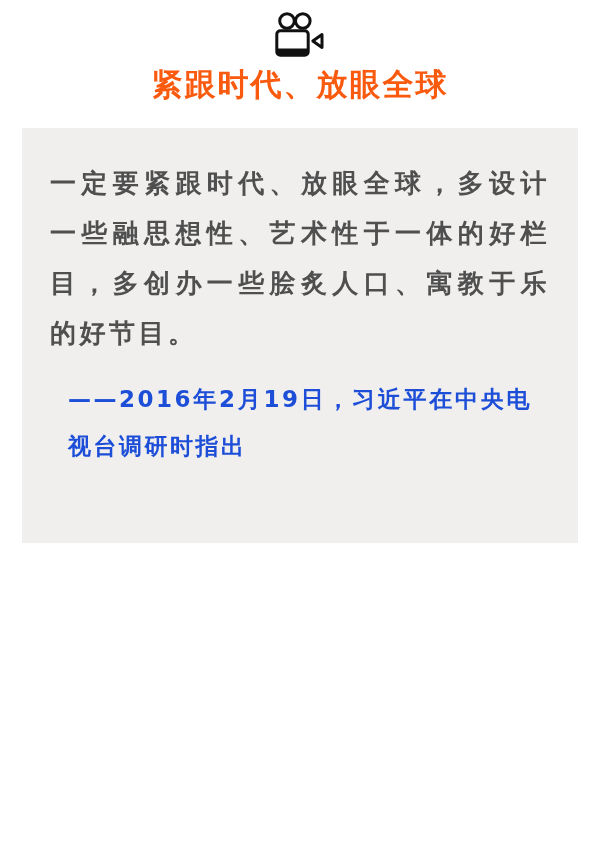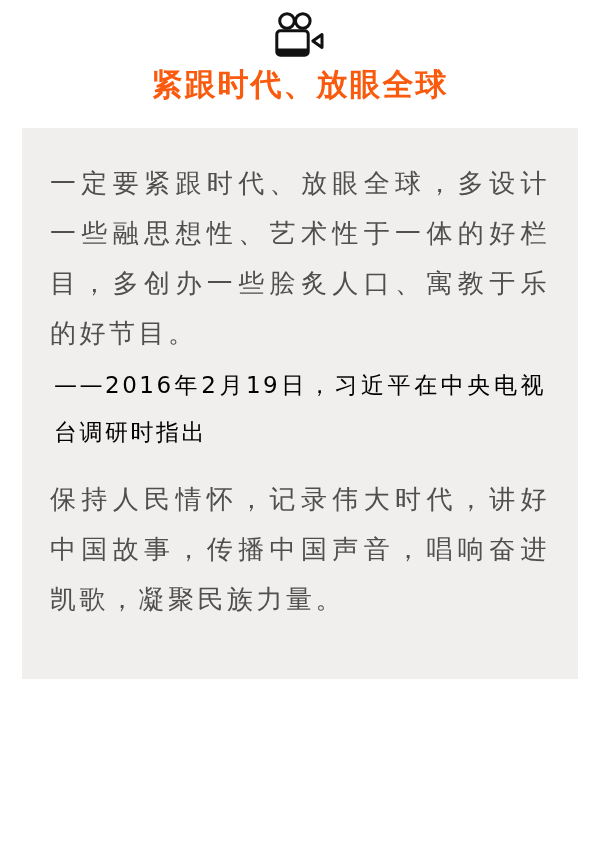--- a/index.html
+++ b/index.html
@@ -42,42 +42,43 @@
     color: #fa5a0e;
   }
   .title .title-line {
     display: block;
   }
   .quote-box {
     margin: 19px 22px 0 22px;
     padding: 30px 28px 55px 28px;
     background: #f0efed;
     box-sizing: border-box;
+    font-weight: bold;
   }
   .quote {
     margin: 0;
   }
   .quote + .quote {
     margin-top: 18px;
   }
   .quote-text {
     margin: 0;
     font-size: 26px;
     line-height: 50px;
     letter-spacing: 3.5px;
     color: #4f4f4f;
     text-align: justify;
     text-justify: inter-character;
   }
   .quote-attribution {
-    margin: 4px;
+    margin: 18px;
     font-size: 23px;
     line-height: 47px;
     letter-spacing: 2.5px;
-    color: #000000;
+    color: #1d4ed8;
     text-align: justify;
     text-justify: inter-character;
   }
 </style>
 </head>
 <body>
 
 <div class="page">
 
   <header class="header">
@@ -100,18 +101,17 @@
   </header>
 
   <section class="quote-box">
 
     <figure class="quote">
       <p class="quote-text">一定要紧跟时代、放眼全球，多设计一些融思想性、艺术性于一体的好栏目，多创办一些脍炙人口、寓教于乐的好节目。</p>
       <p class="quote-attribution">——2016年2月19日，习近平在中央电视台调研时指出</p>
     </figure>
 
     <figure class="quote">
-      <p class="quote-text">保持人民情怀，记录伟大时代，讲好中国故事，传播中国声音，唱响奋进凯歌，凝聚民族力量。</p>
     </figure>
 
   </section>
 
 </div>
 
 </body></html>

